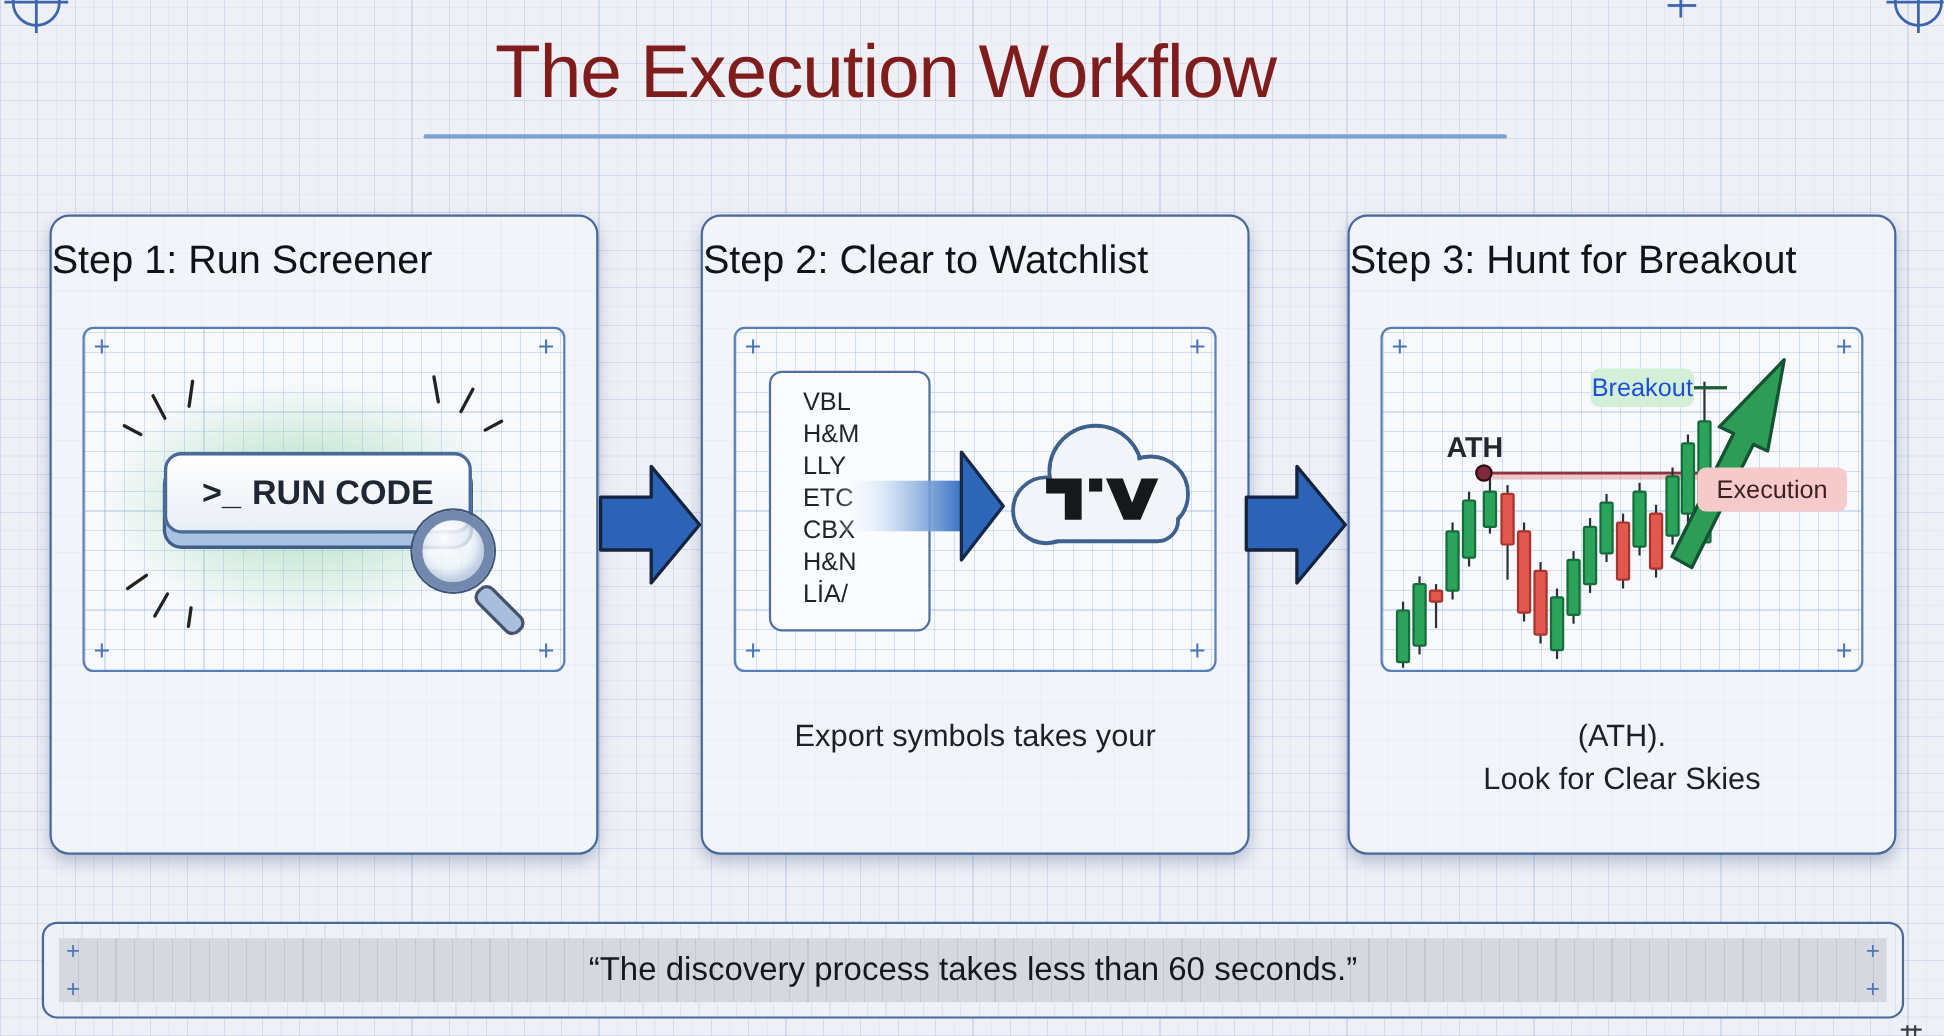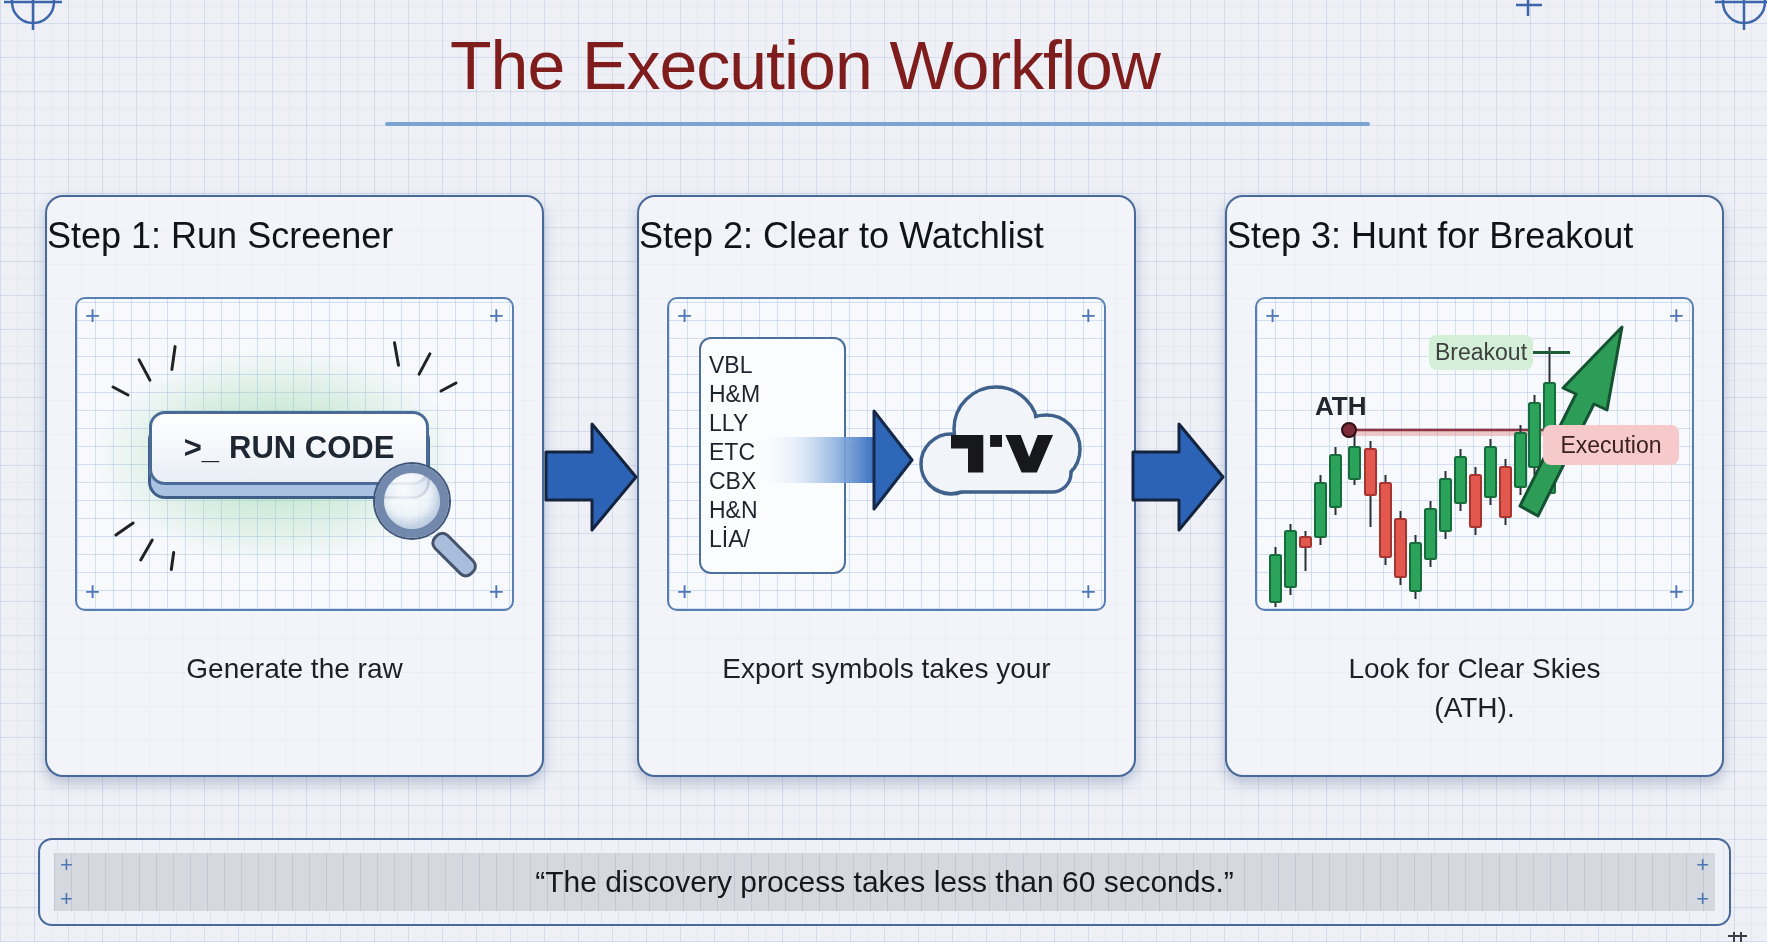--- a/index.html
+++ b/index.html
@@ -59,27 +59,27 @@
     box-shadow:inset -4px -6px 8px rgba(120,150,190,.4), 0 0 0 2px #3e5577}
   .mag-handle{position:absolute;left:358px;top:226px;width:48px;height:15px;
     background:#a9bedd;border:3px solid #44536b;border-radius:9px;
     transform:rotate(45deg);transform-origin:left center}
   
   .ticker-card{position:absolute;left:30px;top:38px;width:143px;height:233px;
     background:#fbfcfe;border:2.5px solid #4d6f9e;border-radius:12px}
   .ticker-card::before{content:"";position:absolute;left:5px;right:5px;top:-8px;height:16px;
     border:2.5px solid #4d6f9e;border-bottom:none;border-radius:10px 10px 0 0;
     background:#fbfcfe;z-index:-1}
-  .ticker-list{padding:12px 0 0 8px;font-size:23px;line-height:29px;font-weight:500;color:#1e242c}
+  .ticker-list{padding:12px 0 0 29px;font-size:23px;line-height:29px;font-weight:500;color:#1e242c}
   svg.overlay{position:absolute;left:0;top:0;width:435px;height:310px;overflow:visible}
   
   .ath-label{position:absolute;left:58px;top:92px;font-size:26px;font-weight:600;color:#23272d}
   .pill{position:absolute;border-radius:8px;font-size:23px;display:flex;
     align-items:center;justify-content:center}
-  .pill.breakout{left:172px;top:36px;width:104px;height:35px;background:#d4efd8;color:#404040}
+  .pill.breakout{left:189px;top:36px;width:94px;height:35px;background:#d4efd8;color:#1d4ed8}
   .pill.resistance{left:286px;top:126px;width:136px;height:40px;background:#f6caca;color:#3a2020}
   .connector{position:absolute;left:273px;top:52px;width:40px;height:3px;background:#1f5c38}
   .up{fill:#2ba35a;stroke:#166c3b;stroke-width:2}
   .down{fill:#e2574e;stroke:#a63530;stroke-width:2}
   .wick{stroke:#2b3036;stroke-width:2}
   
   .flow-arrow{fill:#2c63b6;stroke:#14233e;stroke-width:3;stroke-linejoin:round}
   
   .quote-outer{position:absolute;left:38px;top:838px;width:1689px;height:84px;
     border:2.5px solid #48699a;border-radius:14px;
@@ -142,21 +142,20 @@
     <div class="btn3d">
       <div class="btn-face">
         <span>&gt;_</span>
         <span>RUN CODE</span>
       </div>
     </div>
     <div class="mag-ring"></div>
     <div class="mag-handle"></div>
   </div>
   <div class="caption">
-    <div>Generate the raw</div>
   </div>
 </div>
 
 <div class="card" style="left:637px">
   <div class="card-heading">Step 2: Clear to Watchlist</div>
   <div class="panel">
     <span class="plus tl">+</span>
     <span class="plus tr">+</span>
     <span class="plus bl">+</span>
     <span class="plus br">+</span>
@@ -258,22 +257,22 @@
         </g>
       <circle cx="92" cy="131" r="7" fill="#7d2b38" stroke="#2e0d14" stroke-width="2"></circle>
       <polygon points="263,207 319,95 306,89 365,28 350,111 337,105 281,217" fill="#2d9c56" stroke="#145231" stroke-width="3" stroke-linejoin="round"></polygon>
     </svg>
     <div class="ath-label">ATH</div>
     <div class="connector"></div>
     <div class="pill breakout">Breakout</div>
     <div class="pill resistance">Execution</div>
   </div>
   <div class="caption">
+    <div>(ATH).</div>
     <div>Look for Clear Skies</div>
-    <div>(ATH).</div>
   </div>
 </div>
 
 <svg class="abs" style="left:546px;top:424px;width:92px;height:106px;overflow:visible">
   <polygon class="flow-arrow" points="0,28 46,28 46,0 90,53 46,106 46,76 0,76"></polygon>
 </svg>
 <svg class="abs" style="left:1133px;top:424px;width:92px;height:106px;overflow:visible">
   <polygon class="flow-arrow" points="0,28 46,28 46,0 90,53 46,106 46,76 0,76"></polygon>
 </svg>
 

